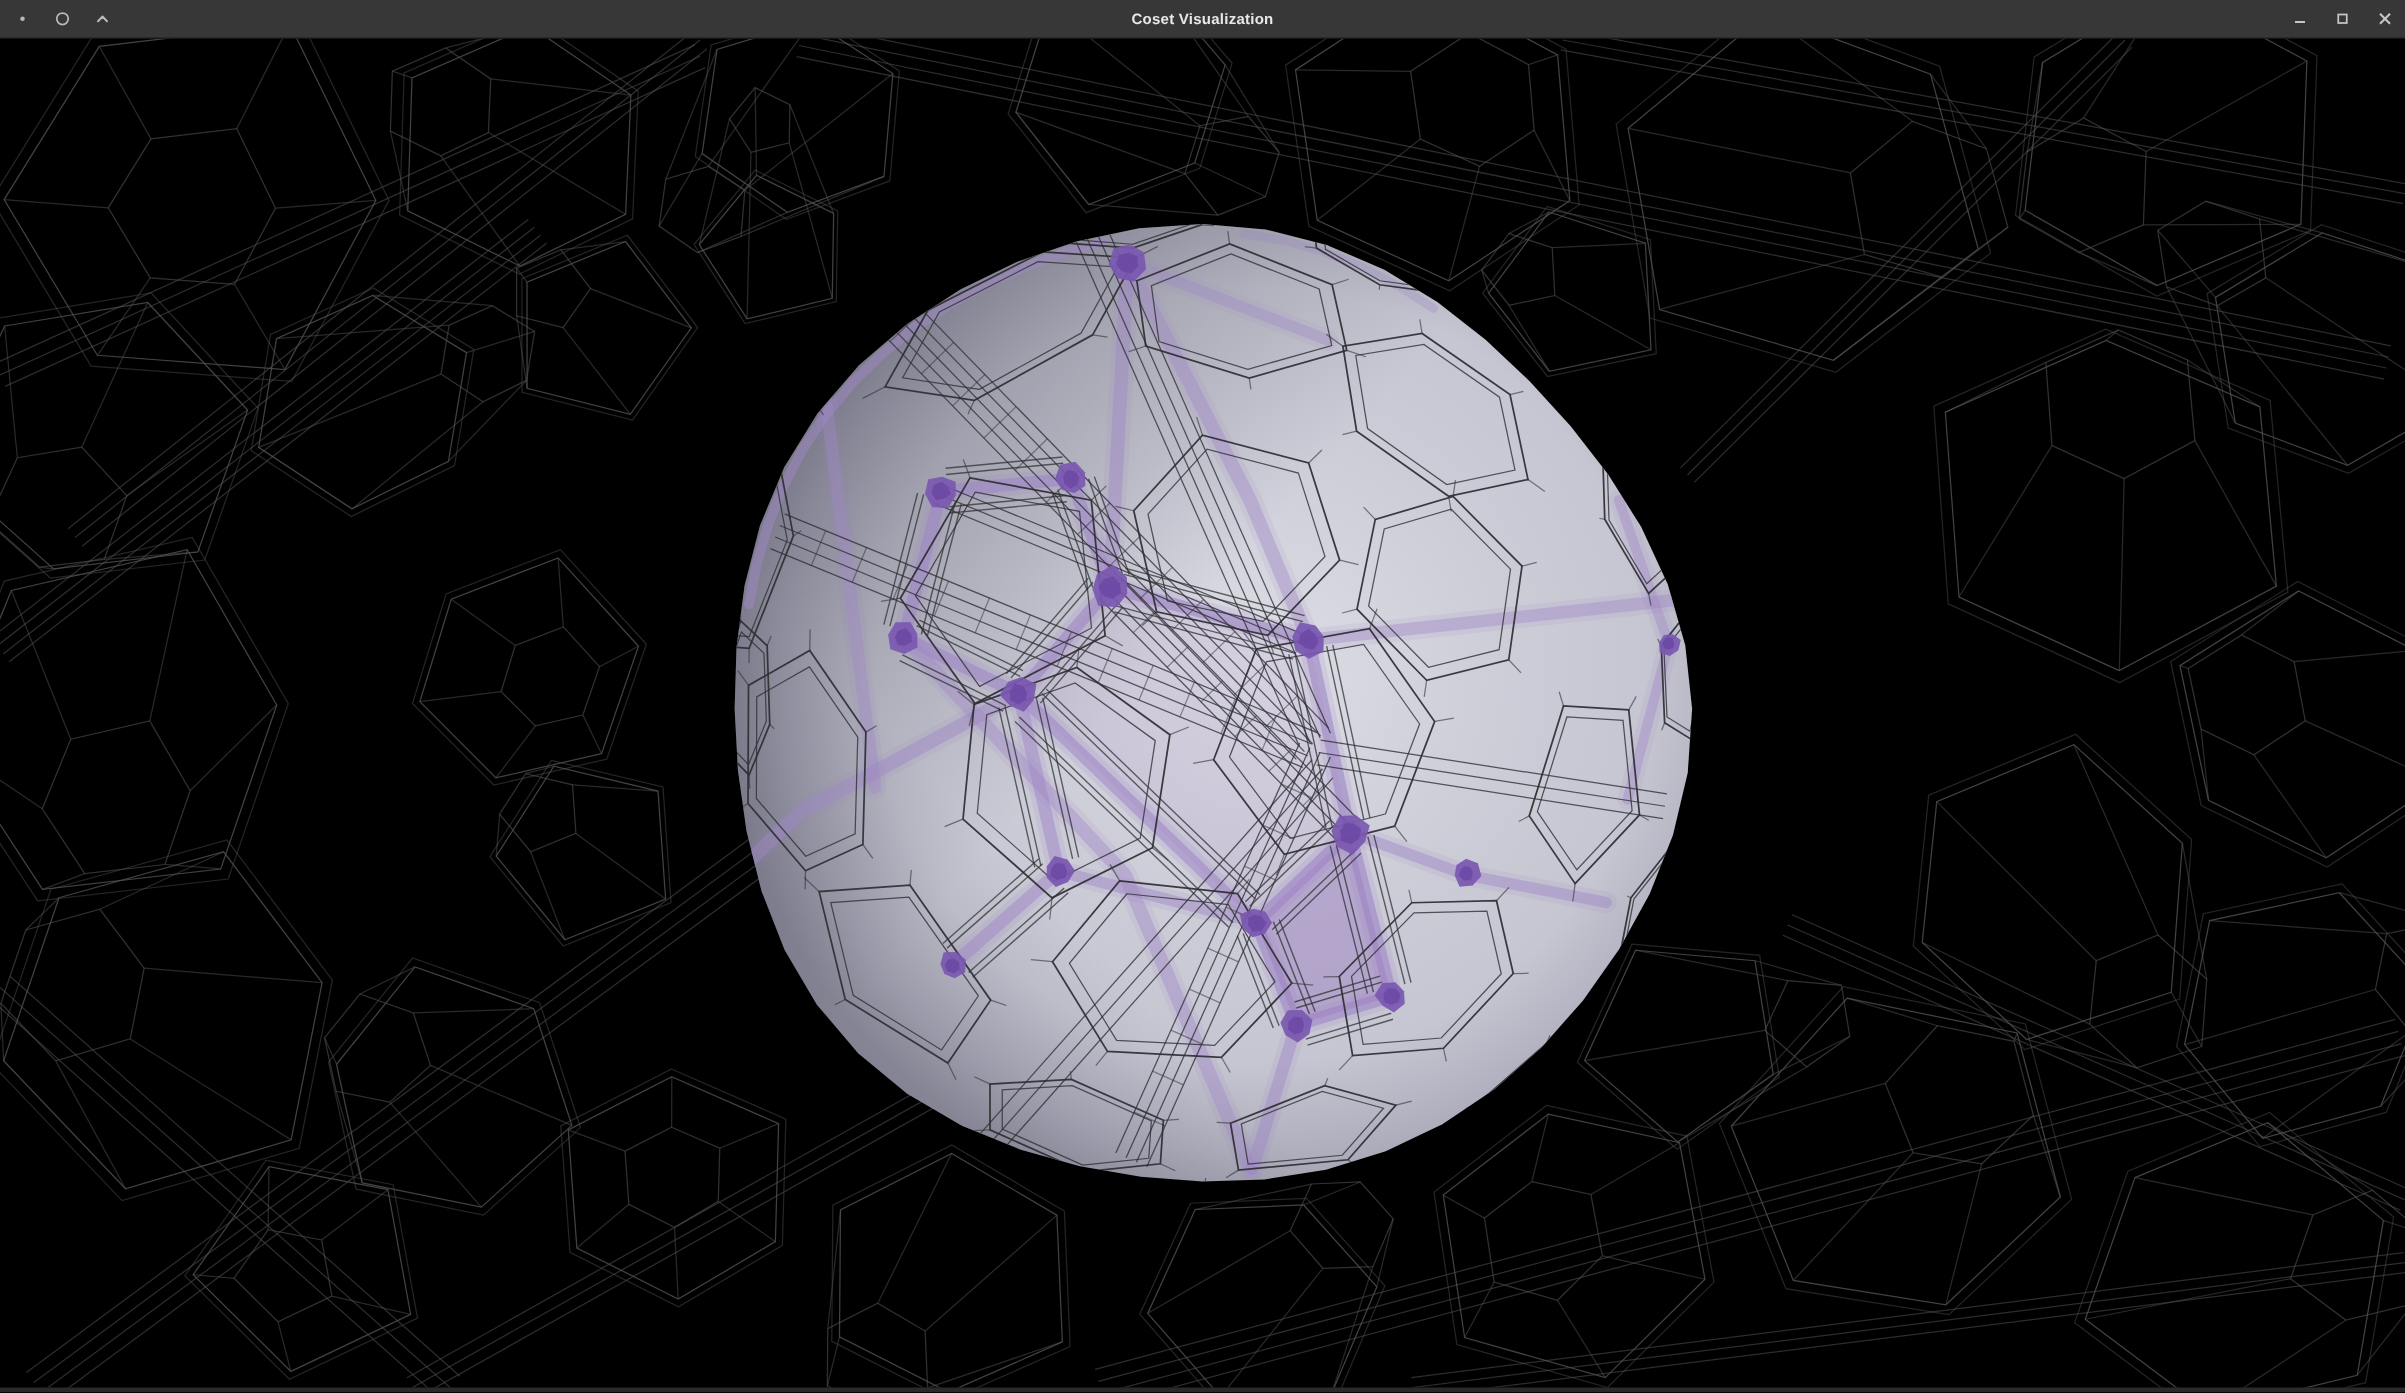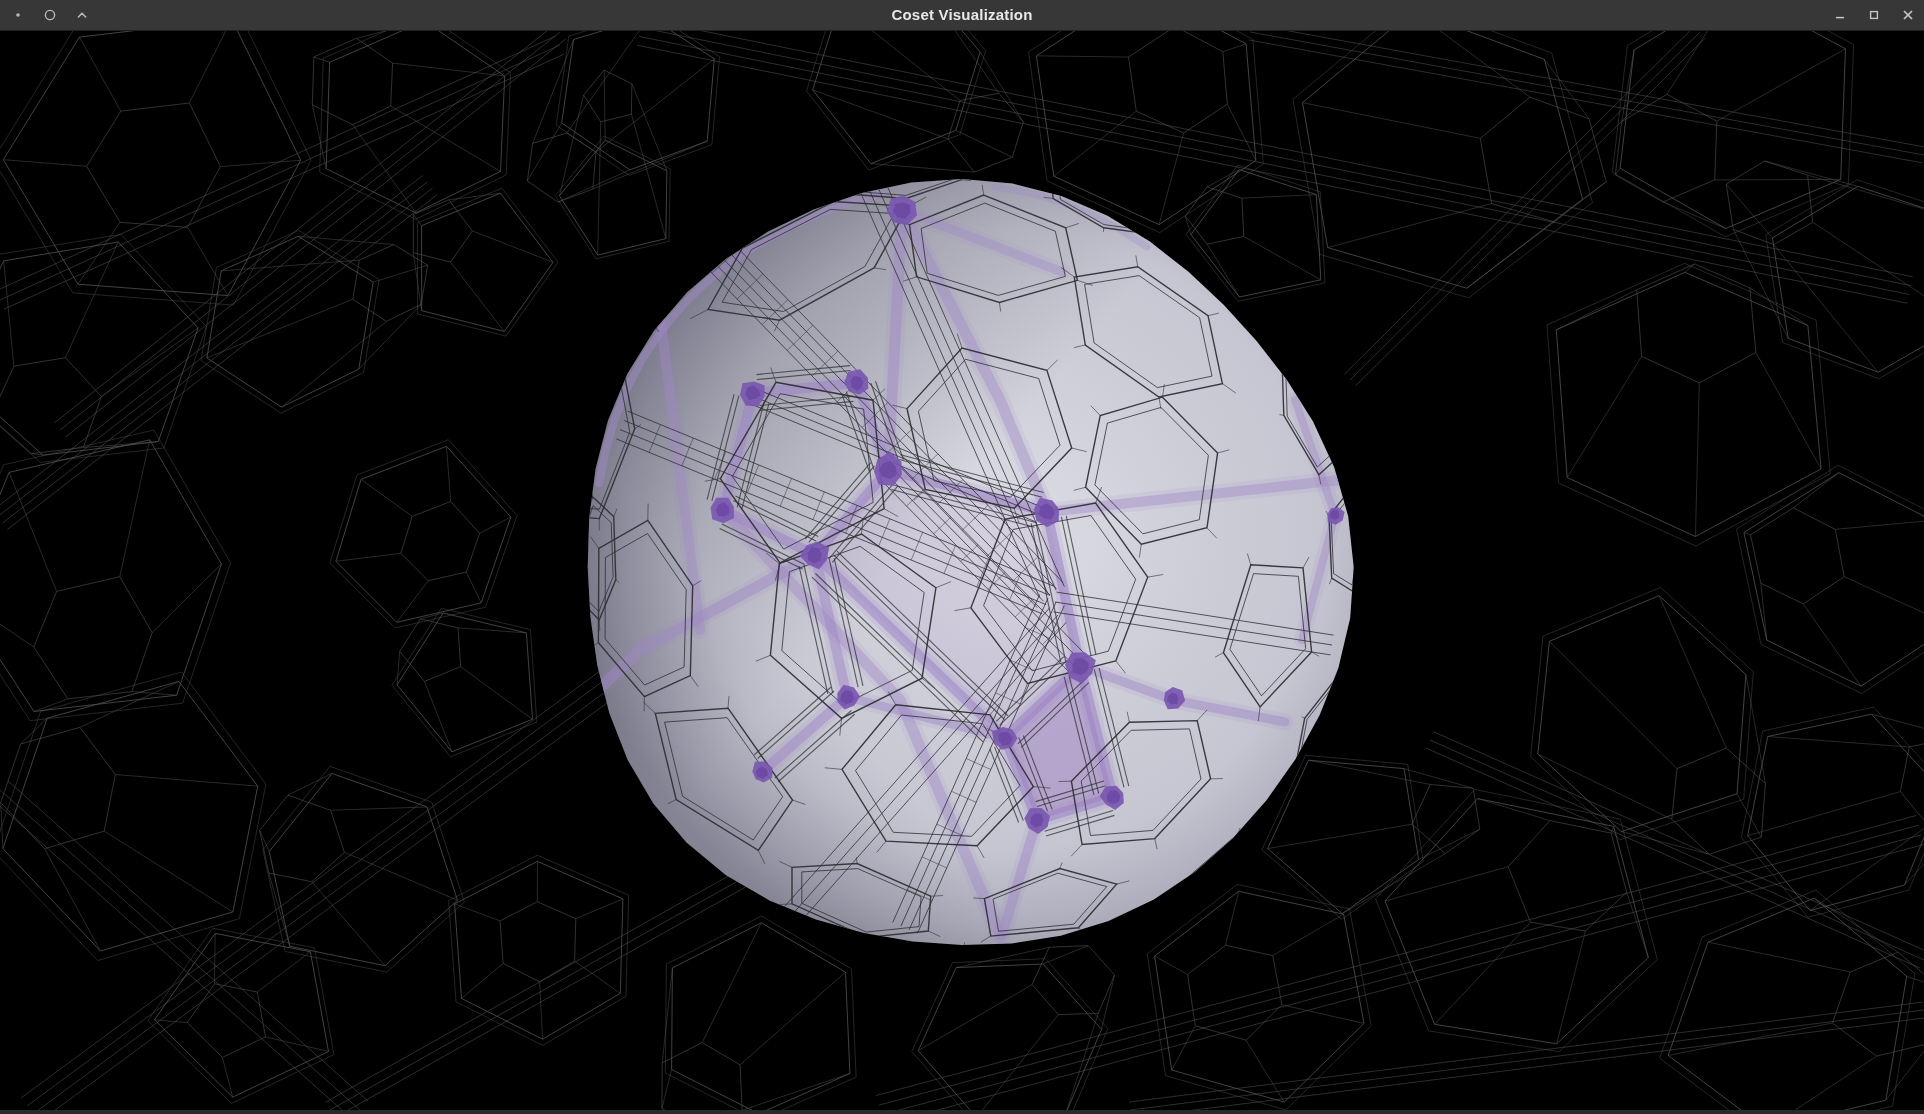--- a/index.html
+++ b/index.html
@@ -3,21 +3,21 @@
 <meta charset="utf-8">
 <style>
   html,body{margin:0;padding:0;background:#000;}
   .window{position:relative;width:1924px;height:1114px;overflow:hidden;
           font-family:"Liberation Sans",sans-serif;background:#000;}
   .titlebar{position:absolute;left:0;top:0;width:100%;height:31px;background:#373737;
             border-bottom:1px solid #1e1e1e;box-sizing:border-box;display:flex;align-items:center;}
   .tb-left{display:flex;align-items:center;gap:20px;padding-left:12px;z-index:2;}
   .tb-icon{width:12px;height:12px;display:block;color:#b8b8b8;}
   .tb-title{position:absolute;left:0;right:0;top:0;height:31px;line-height:30px;text-align:center;
-            color:#e8e8e8;font-size:15px;font-weight:bold;letter-spacing:.2px;pointer-events:none;}
+            color:#e8e8e8;font-size:12px;font-weight:bold;letter-spacing:.2px;pointer-events:none;}
   .tb-right{margin-left:auto;display:flex;align-items:center;gap:22px;padding-right:10px;z-index:2;}
   .tb-btn{width:12px;height:12px;display:block;color:#c6c6c6;cursor:default;}
   .canvas-wrap{position:absolute;left:0;top:31px;width:1924px;height:1079px;background:#000;}
   svg{display:block;}
   .bottom-border{position:absolute;left:0;bottom:0;width:100%;height:4px;background:#2a2a2a;}
 </style>
 </head>
 <body>
 
 <div class="window">

